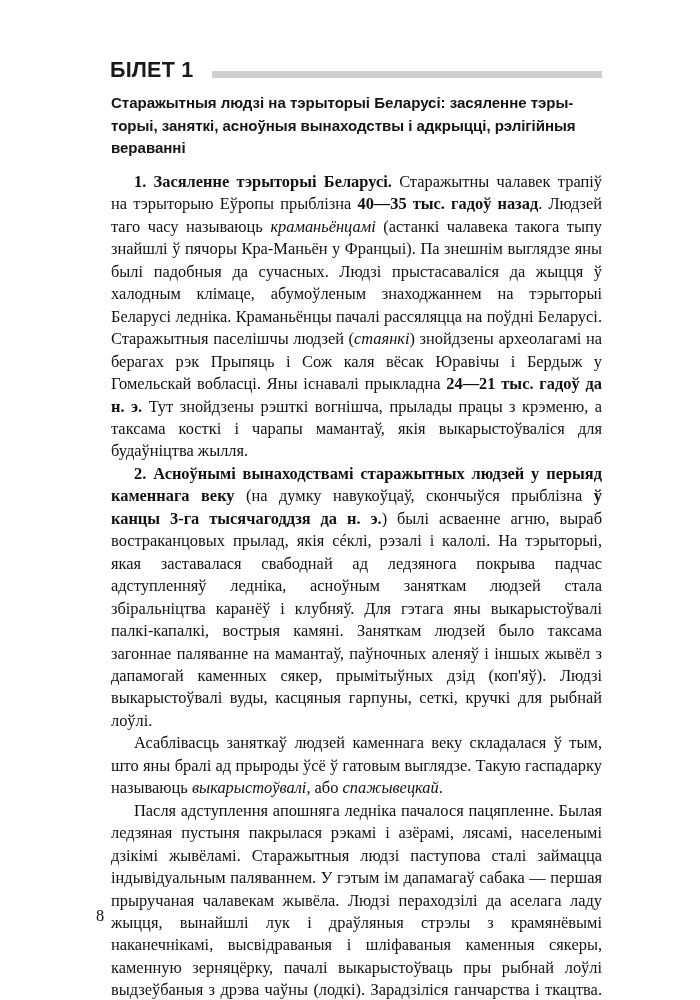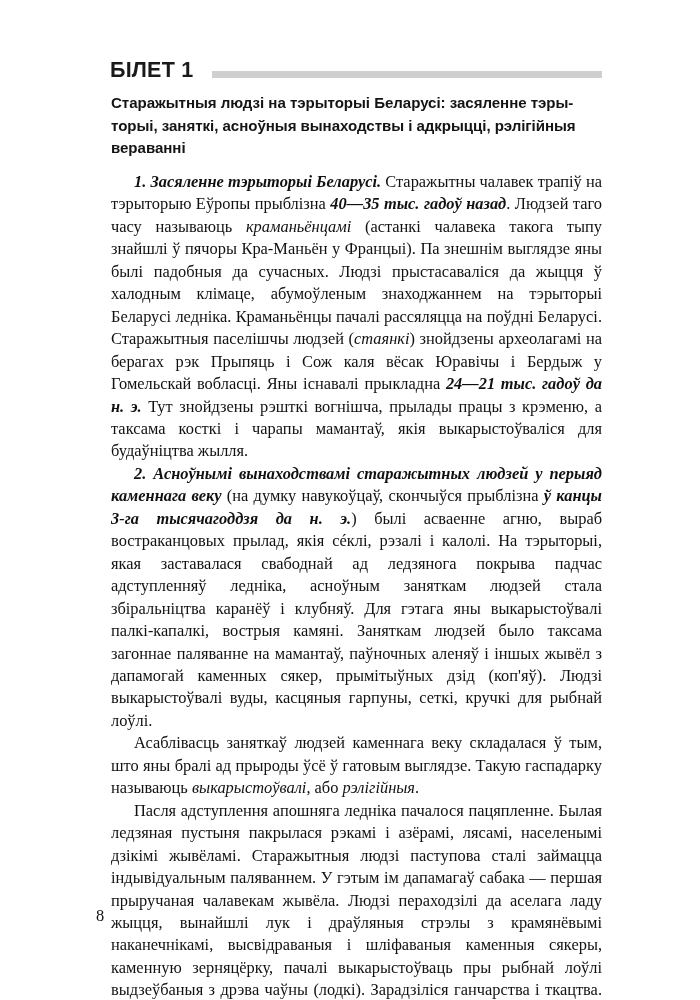--- a/index.html
+++ b/index.html
@@ -77,21 +77,20 @@
     text-justify: inter-word;
     hyphens: manual;
     color: #111111;
   }
   .body-text p {
     margin: 0;
     text-indent: 23px;
   }
   .body-text b {
     font-weight: bold;
-    font-style: italic;
   }
   .body-text i {
   }
   .runin {
     font-weight: bold;
   }
 
   
   .page-number {
     position: absolute;
@@ -113,21 +112,21 @@
   </div>
 
   <div class="ticket-subtitle">Старажытныя людзі на тэрыторыі Беларусі: засяленне тэры­торыі, заняткі, асноўныя вынаходствы і адкрыцці, рэлігійныя вераванні</div>
 
   <div class="body-text">
 
     <p><b class="runin">1. Засяленне тэрыторыі Беларусі.</b><span> Старажытны чалавек трапіў на тэрыторыю Еўропы прыблізна </span><b>40—35 тыс. гадоў назад</b><span>. Людзей таго часу называюць </span><i>краманьёнцамі</i><span> (астанкі чалавека такога тыпу знайшлі ў пячоры Кра-Маньён у Францыі). Па знешнім выглядзе яны былі падобныя да сучасных. Людзі прыстасаваліся да жыцця ў халодным клімаце, абумоўленым знаходжаннем на тэрыторыі Беларусі ледніка. Краманьёнцы пачалі рассяляцца на поўдні Беларусі. Старажытныя паселішчы людзей (</span><i>стаянкі</i><span>) знойдзены археолагамі на берагах рэк Прыпяць і Сож каля вёсак Юравічы і Бердыж у Гомельскай вобласці. Яны існавалі прыкладна </span><b>24—21 тыс. гадоў да н. э.</b><span> Тут знойдзены рэшткі вогнішча, прылады працы з крэменю, а таксама косткі і чарапы мамантаў, якія выкарыстоўваліся для будаўніцтва жылля.</span></p>
 
     <p><b class="runin">2. Асноўнымі вынаходствамі старажытных людзей у перыяд каменнага веку</b><span> (на думку навукоўцаў, скончыўся прыблізна </span><b>ў канцы 3-га тысячагоддзя да н. э.</b><span>) былі асваенне агню, выраб востраканцовых прылад, якія céклі, рэзалі і калолі. На тэрыторыі, якая заставалася свабоднай ад ледзянога покрыва падчас адступленняў ледніка, асноўным заняткам людзей стала збіральніцтва каранёў і клубняў. Для гэтага яны выкарыстоўвалі палкі-капалкі, вострыя камяні. Заняткам людзей было таксама загоннае паляванне на мамантаў, паўночных аленяў і іншых жывёл з дапамогай каменных сякер, прымітыўных дзід (коп'яў). Людзі выкарыстоўвалі вуды, касцяныя гарпуны, сеткі, кручкі для рыбнай лоўлі.</span></p>
 
-    <p><span>Асаблівасць заняткаў людзей каменнага веку складалася ў тым, што яны бралі ад прыроды ўсё ў гатовым выглядзе. Такую гаспадарку называюць </span><i>выкарыстоўвалі</i><span>, або </span><i>рэлігійныя</i><span>.</span></p>
+    <p><span>Асаблівасць заняткаў людзей каменнага веку складалася ў тым, што яны бралі ад прыроды ўсё ў гатовым выглядзе. Такую гаспадарку называюць </span><i>выкарыстоўвалі</i><span>, або </span><i>спажывецкай</i><span>.</span></p>
 
     <p>Пасля адступлення апошняга ледніка пачалося пацяпленне. Былая ледзяная пустыня пакрылася рэкамі і азёрамі, лясамі, населенымі дзікімі жывёламі. Старажытныя людзі паступова сталі займацца індывідуальным паляваннем. У гэтым ім дапамагаў сабака — першая прыручаная чалавекам жывёла. Людзі пераходзілі да аселага ладу жыцця, вынайшлі лук і драўляныя стрэлы з крамянёвымі наканечнікамі, высвідраваныя і шліфаваныя каменныя сякеры, каменную зерняцёрку, пачалі выкарыстоўваць пры рыбнай лоўлі выдзеўбаныя з дрэва чаўны (лодкі). Зарадзіліся ганчарства і ткацтва. Людзі сталі вырабляць вастрадонны гліняны посуд, які ўтыкалі ў земляную пад-</p>
 
   </div>
 
   <div class="page-number">8</div>
 
 </div>
 
 </body></html>

